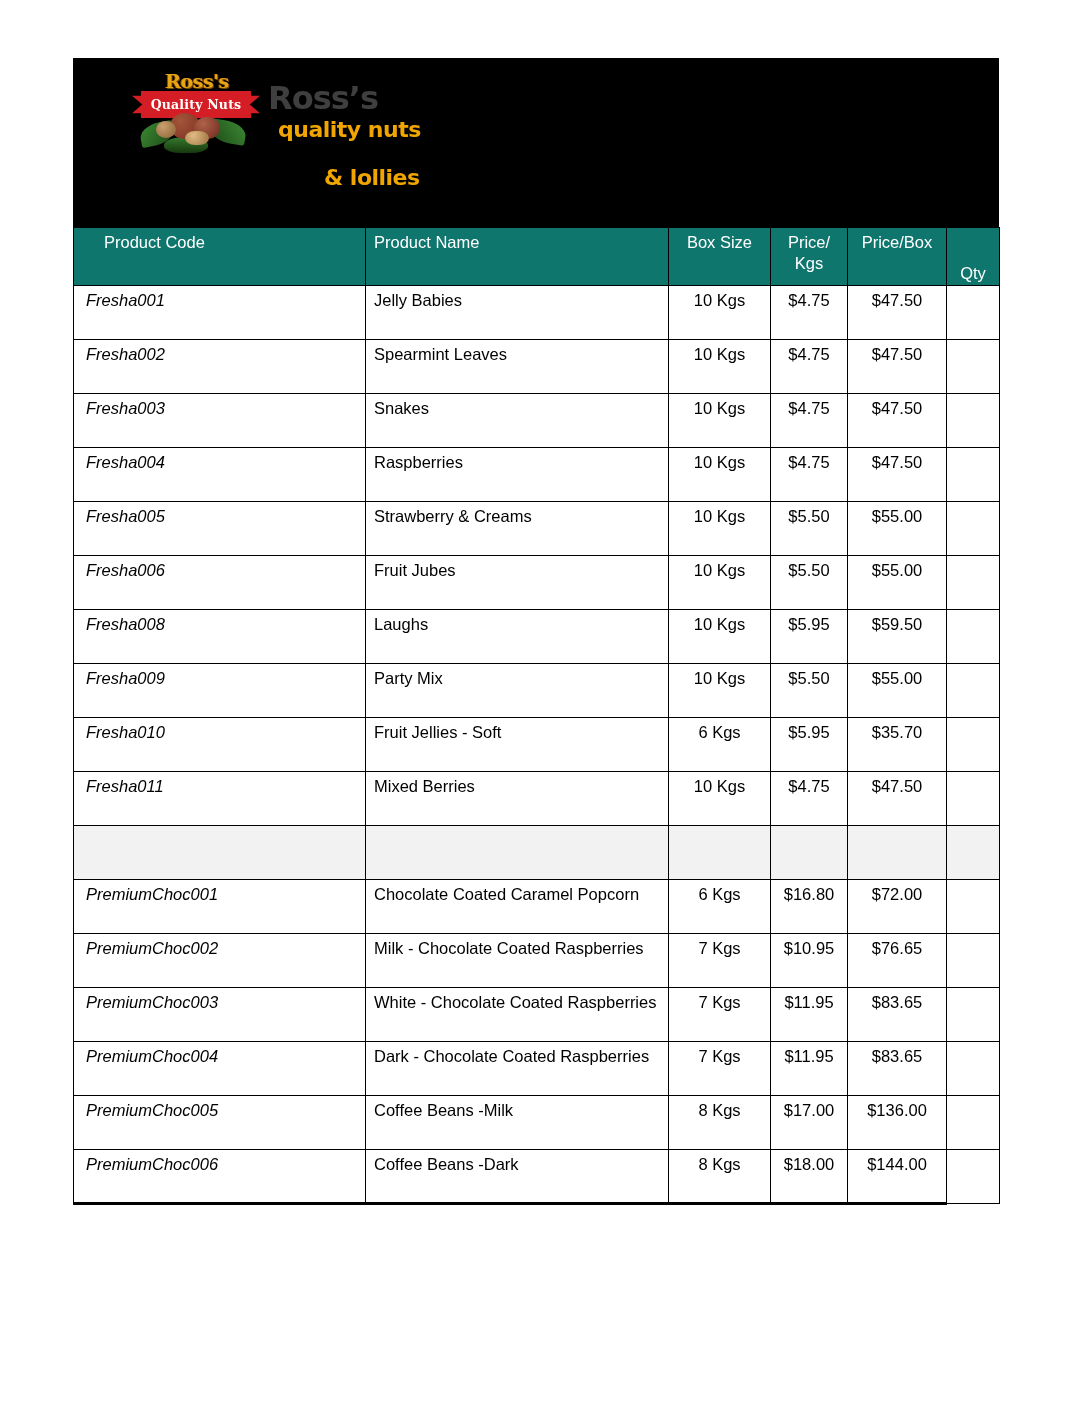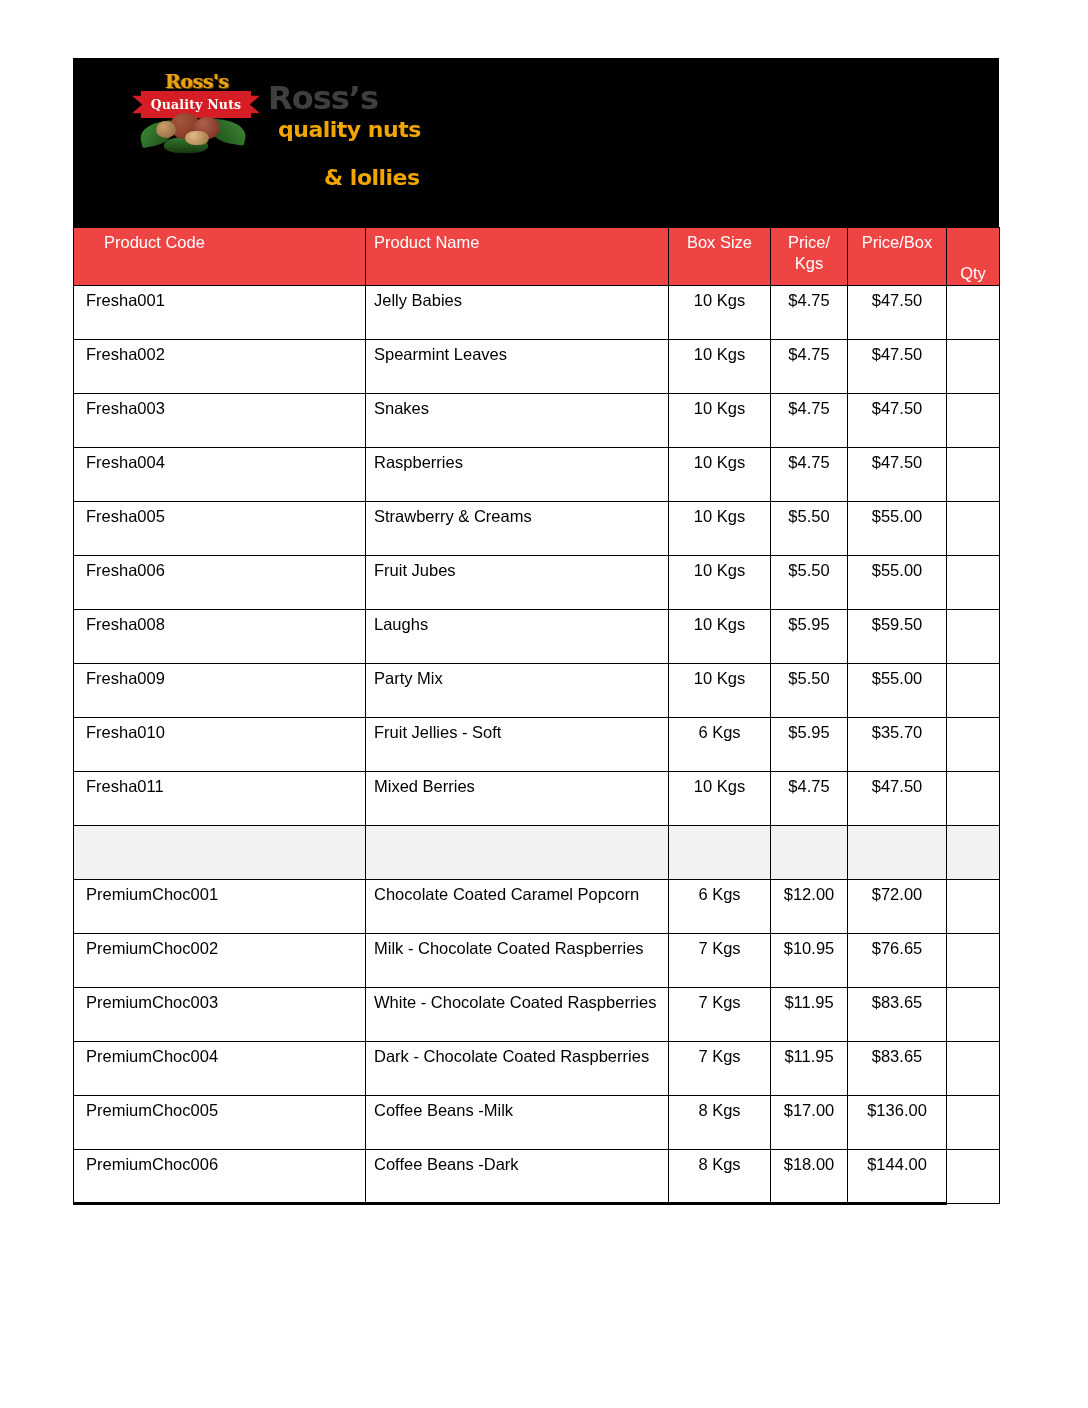--- a/index.html
+++ b/index.html
@@ -177,33 +177,33 @@
     border: 1px solid #000000;
     vertical-align: top;
     padding: 4px 0 0 0;
     font-size: 16.5px;
     line-height: 21px;
     font-weight: normal;
   }
 
   thead tr { height: 58px; }
   thead th {
-    background: #ef4444;
+    background: #0f766e;
     color: #ffffff;
     border: none;
     font-size: 17px;
     padding-top: 9px;
     text-align: center;
   }
   thead th.h-code { text-align: left; padding-left: 30px; }
   thead th.h-name { text-align: left; padding-left: 8px; margin-top: 48px; }
   thead th.h-qty  { vertical-align: bottom; padding-bottom: 1px; }
 
   tbody tr { height: 54px; }
-  tbody td.code { padding-left: 12px; text-align: left; }
+  tbody td.code { padding-left: 12px; text-align: left; font-style: italic; }
   tbody td.name { padding-left: 8px; text-align: left; }
   tbody td.num  { text-align: center; }
   tbody td.qty  { text-align: center; }
 
   tbody tr.spacer td { background: #f2f2f2; }
   tbody tr.spacer td.qty { background: #f2f2f2; }
 
   tbody tr:last-child td { border-bottom: 3px solid #000000; }
   tbody tr:last-child td.qty { border-bottom: 1px solid #000000; }
 </style>
@@ -345,21 +345,21 @@
           <td class="name"></td>
           <td class="num"></td>
           <td class="num"></td>
           <td class="num"></td>
           <td class="qty"></td>
         </tr>
         <tr>
           <td class="code">PremiumChoc001</td>
           <td class="name">Chocolate Coated Caramel Popcorn</td>
           <td class="num">6 Kgs</td>
-          <td class="num">$12.00</td>
+          <td class="num">$16.80</td>
           <td class="num">$72.00</td>
           <td class="qty"></td>
         </tr>
         <tr>
           <td class="code">PremiumChoc002</td>
           <td class="name">Milk - Chocolate Coated Raspberries</td>
           <td class="num">7 Kgs</td>
           <td class="num">$10.95</td>
           <td class="num">$76.65</td>
           <td class="qty"></td>

